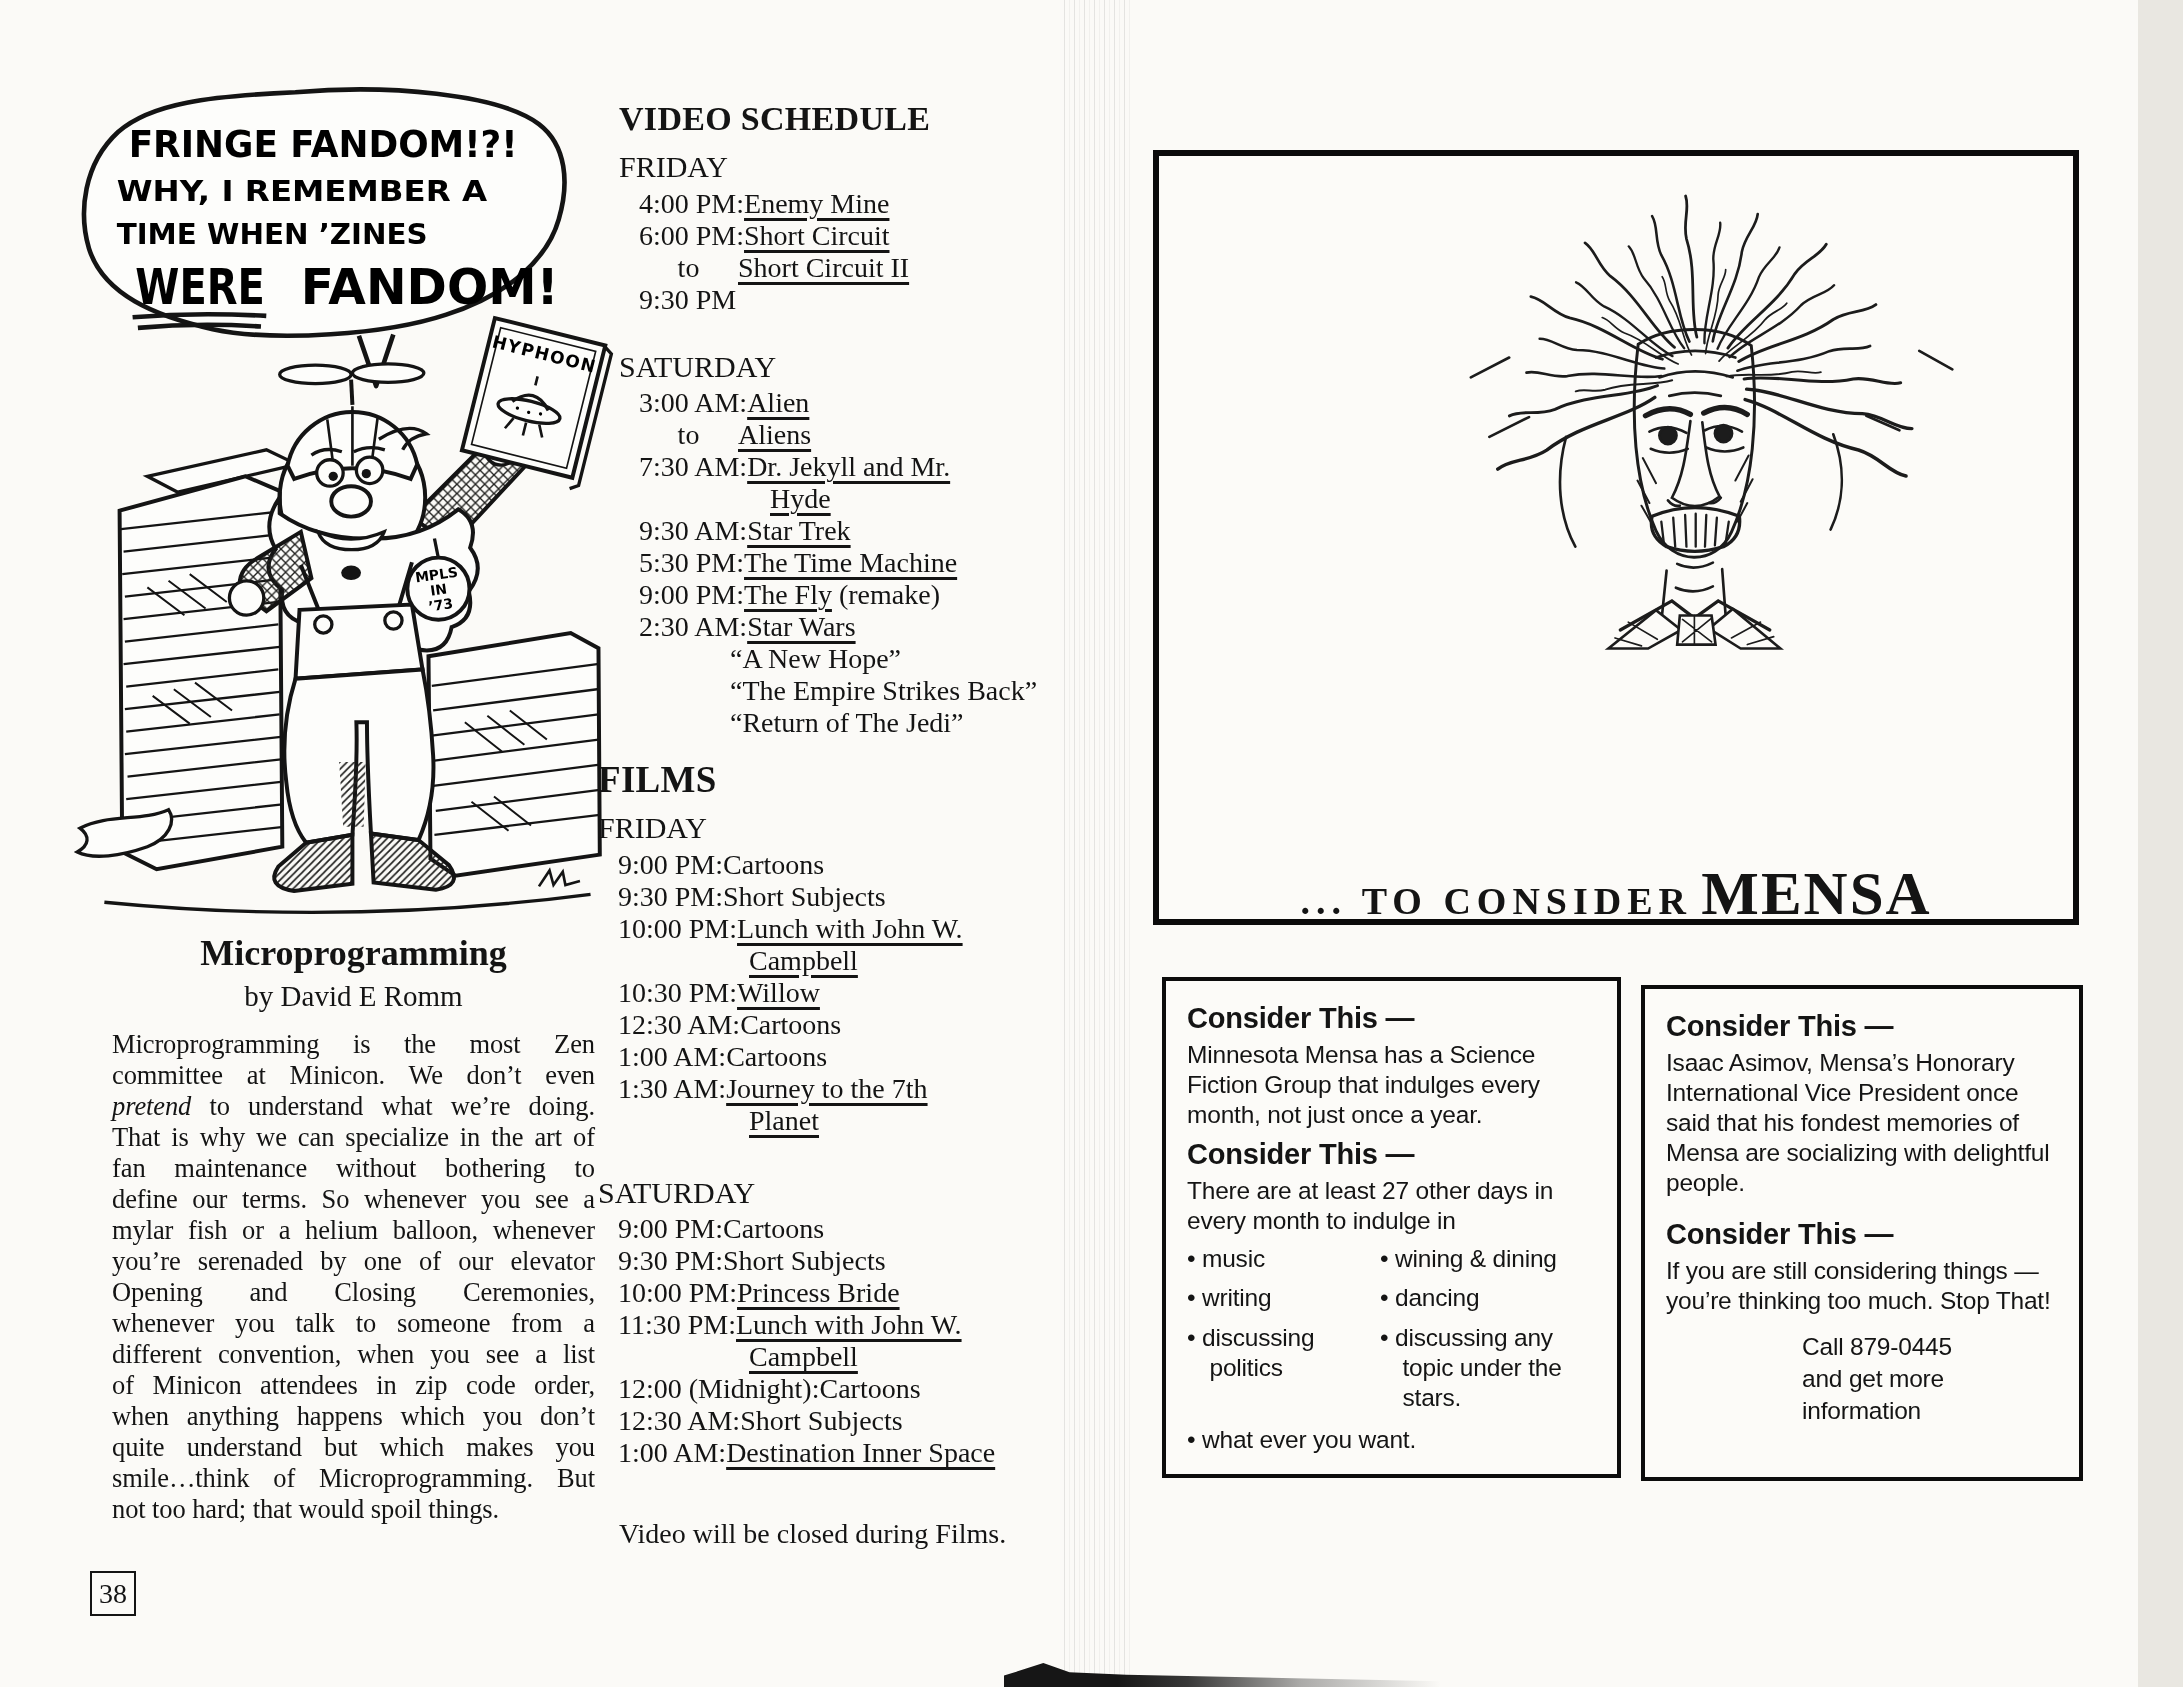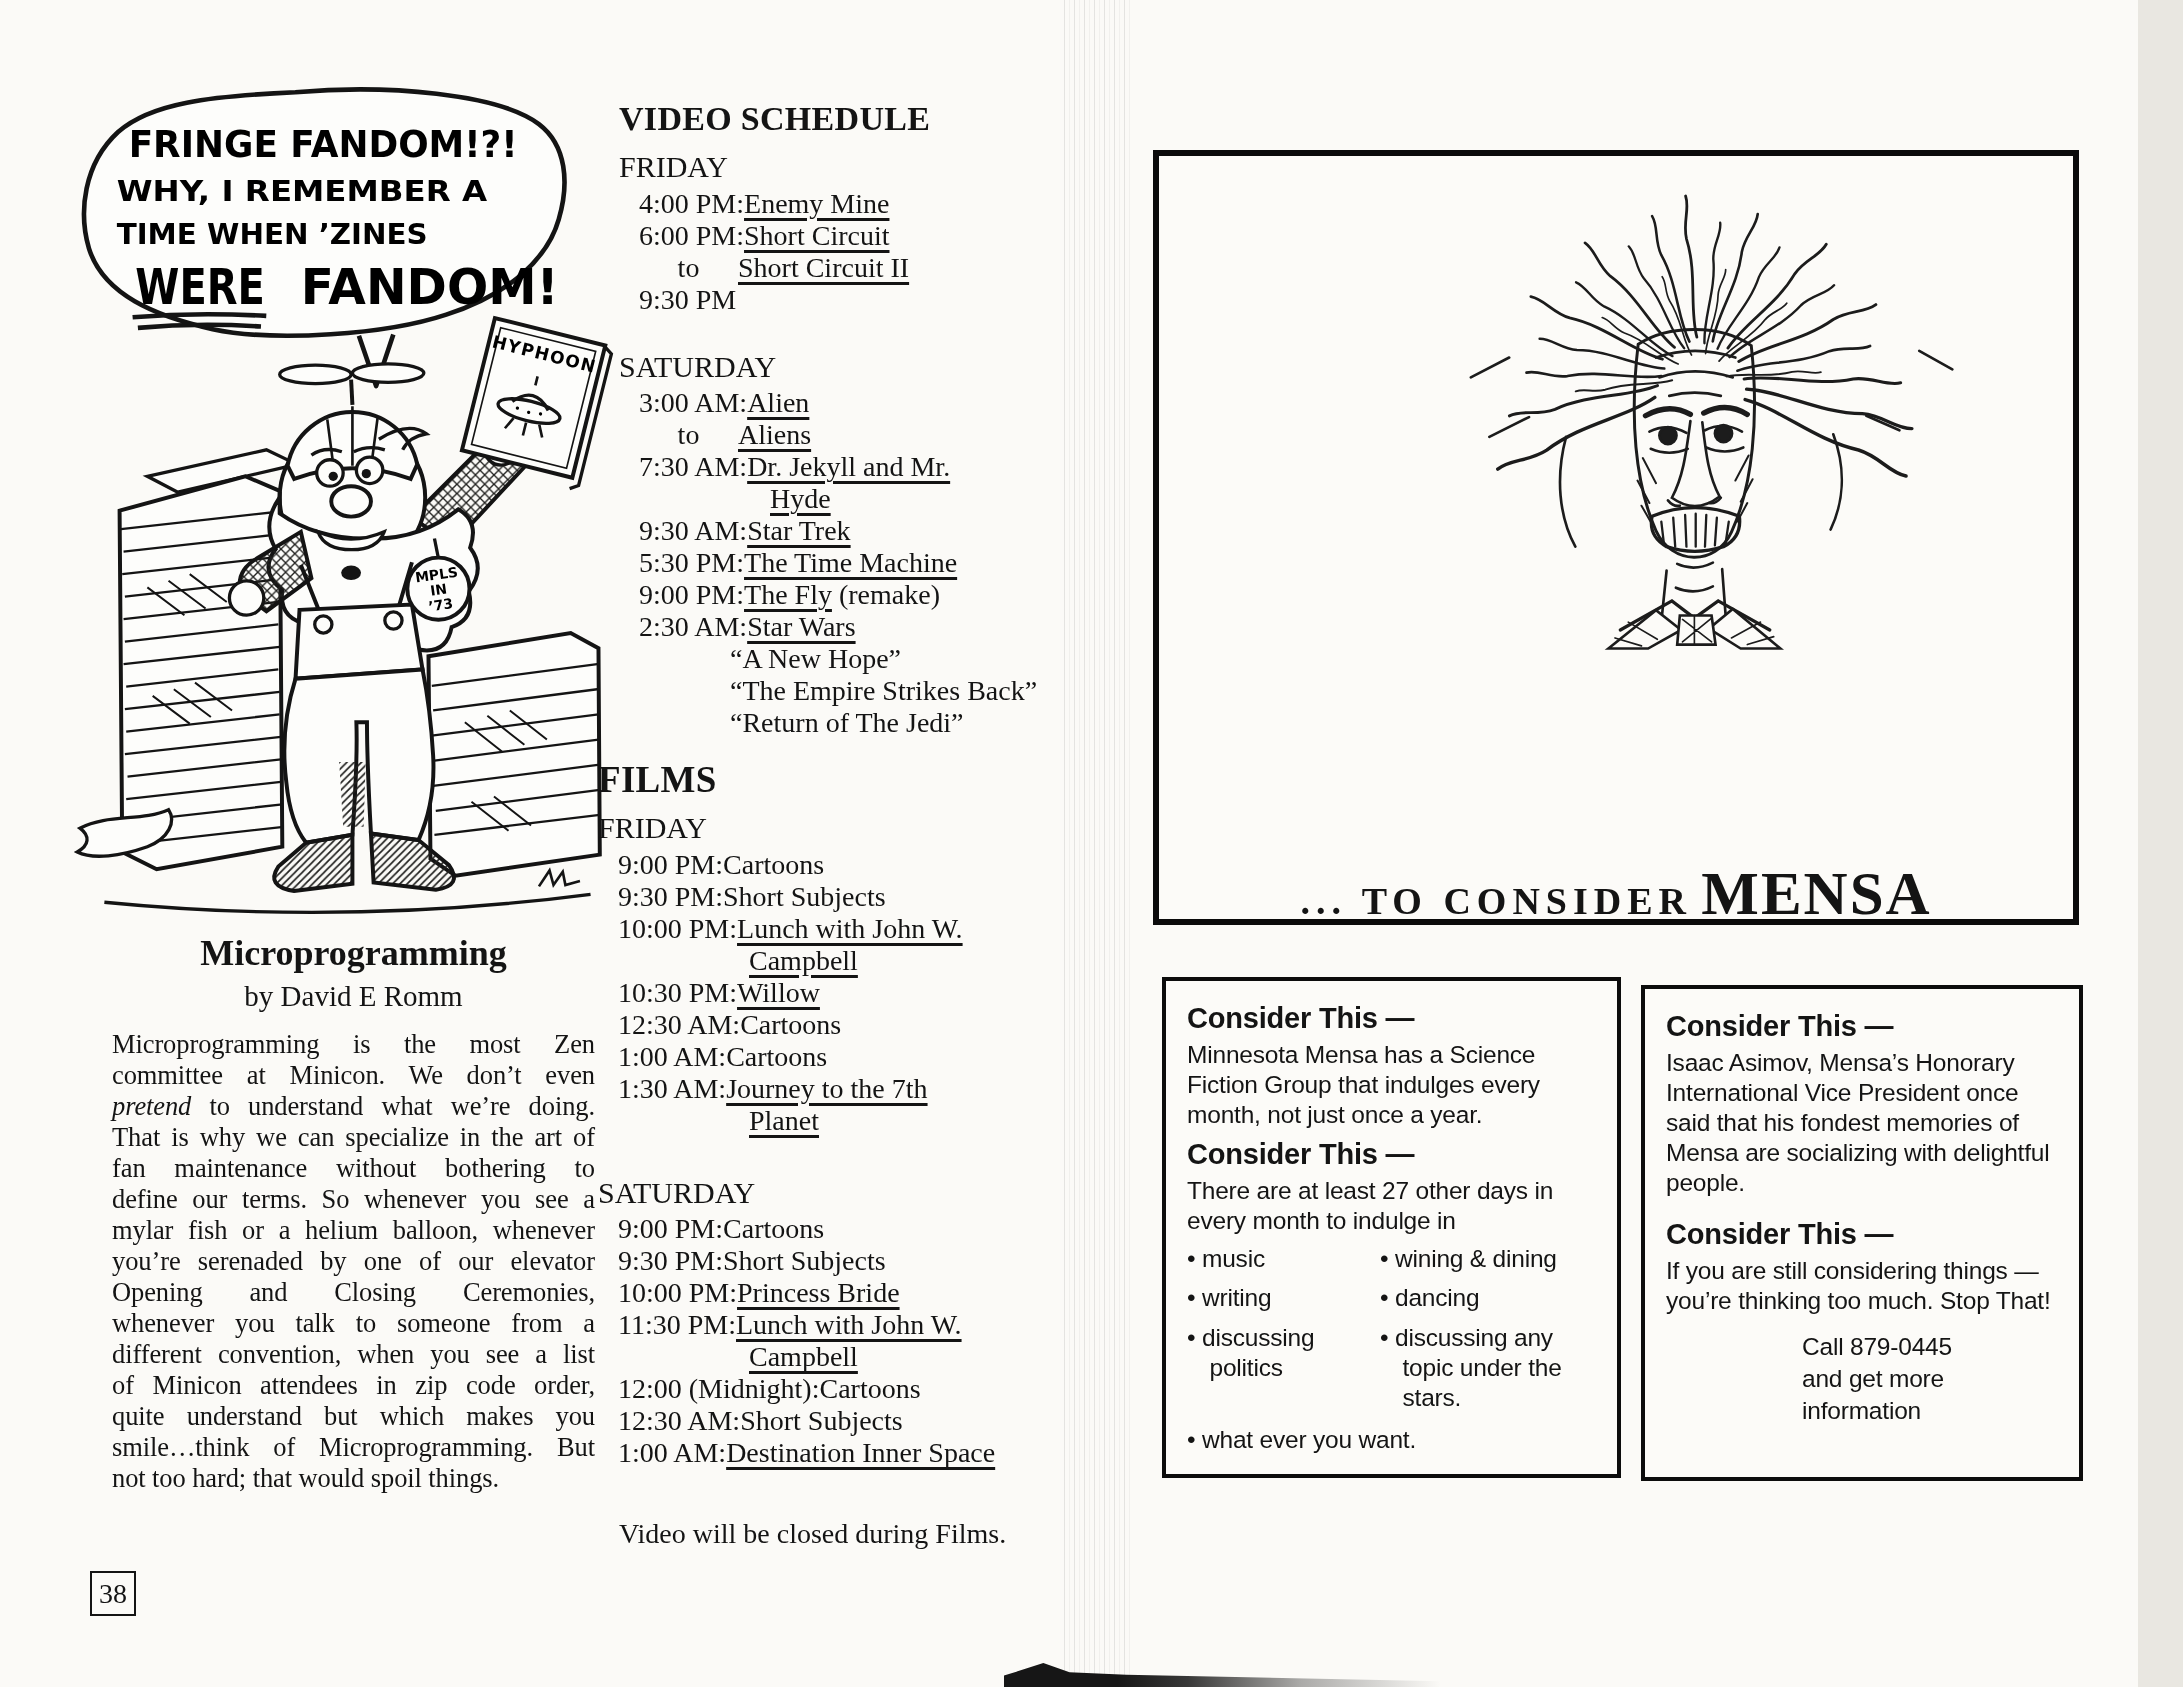--- a/index.html
+++ b/index.html
@@ -201,20 +201,21 @@
 
     <div class="aline">That is why we can specialize in the art of</div>
         <div class="aline">fan maintenance without bothering to</div>
         <div class="aline">define our terms.  So whenever you see a</div>
         <div class="aline">mylar fish or a helium balloon, whenever</div>
         <div class="aline">you’re serenaded by one of our elevator</div>
         <div class="aline">Opening and Closing Ceremonies,</div>
         <div class="aline">whenever you talk to someone from a</div>
         <div class="aline">different convention, when you see a list</div>
         <div class="aline">of Minicon attendees in zip code order,</div>
+        <div class="aline">when anything happens which you don’t</div>
         <div class="aline">quite understand but which makes you</div>
         <div class="aline">smile…think of Microprogramming.  But</div>
       </div>
     <div class="aline last">not too hard; that would spoil things.</div>
   </div>
 
   <div class="abs" id="page-number-box">
     <span>38</span>
   </div>
 

